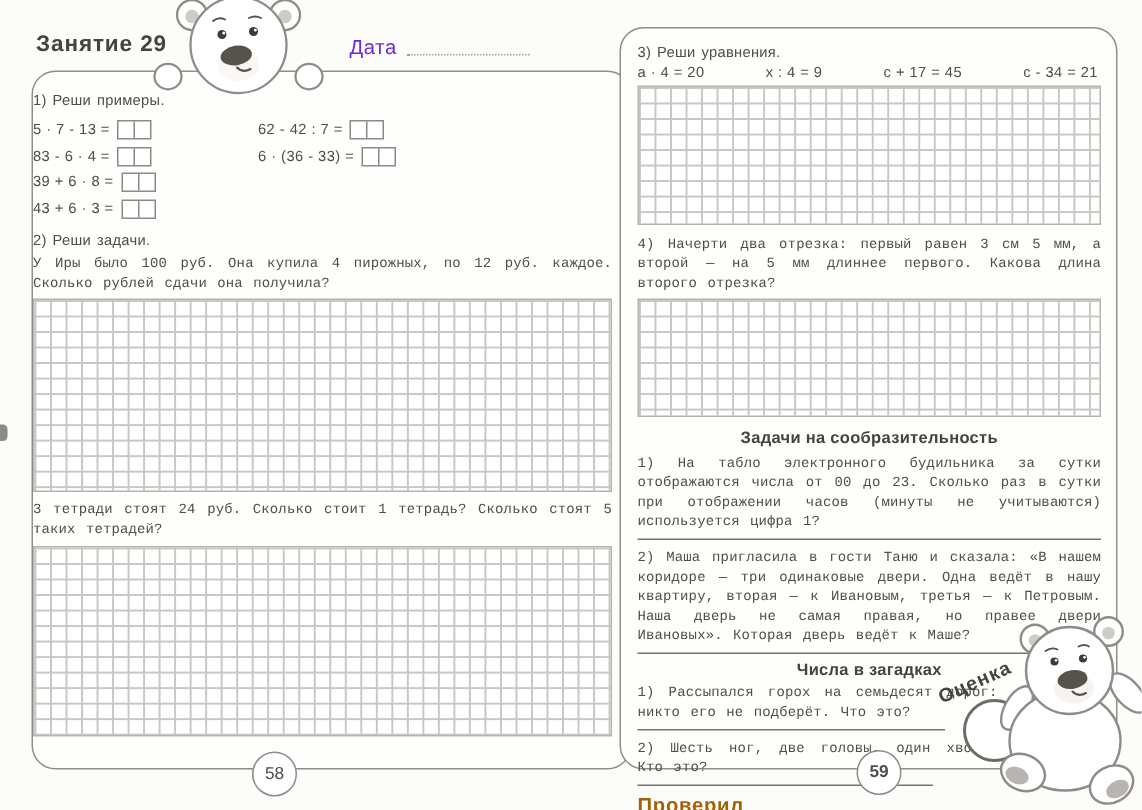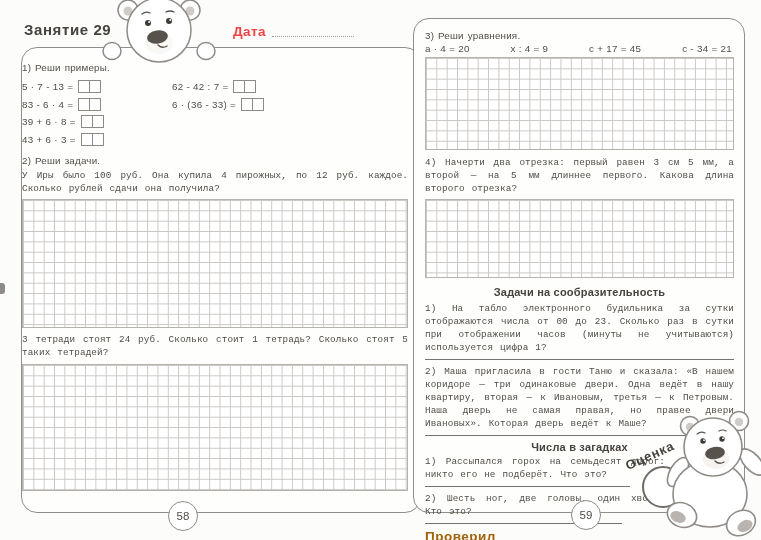--- a/index.html
+++ b/index.html
@@ -14,21 +14,21 @@
     border-radius:16px;box-sizing:border-box;z-index:1;
   }
   .left-page{left:21px;top:47px;width:400px;height:466px;padding:14px 12px 0 0;}
   .right-page{left:413px;top:18px;width:332px;height:495px;padding:11px 10px 0 11px;}
 
   .hdr-title{
     position:absolute;left:24px;top:21px;z-index:2;
     font-size:15px;font-weight:bold;letter-spacing:.6px;color:#46423d;
   }
   .date-row{position:absolute;left:233px;top:24px;z-index:2;display:flex;align-items:flex-end;}
-  .date-row .lbl{font-size:13.5px;font-weight:bold;letter-spacing:.4px;color:#ef4444;}
+  .date-row .lbl{font-size:13.5px;font-weight:normal;letter-spacing:.4px;color:#6d28d9;}
   .dotline{display:inline-block;border-bottom:1.6px dotted #a19d98;height:12px;}
   .date-row .dotline{width:82px;margin-left:6px;margin-bottom:2px;}
 
   .ex-title{font-size:9.8px;letter-spacing:.2px;word-spacing:1px;margin:0 0 5px 0;}
   .para{
     font-size:9.3px;line-height:13px;letter-spacing:.1px;word-spacing:1.2px;
     text-align:justify;text-align-last:left;margin:0;font-family:Liberation Mono, monospace;
   }
   .probs{
     display:grid;grid-template-columns:150px 1fr;
@@ -63,21 +63,21 @@
   .checked-row .lbl{font-size:13.5px;font-weight:bold;letter-spacing:.5px;color:#a16207;}
   .checked-row .dotline{width:142px;margin-left:6px;margin-bottom:2px;}
 
   .pagenum{
     position:absolute;width:28px;height:28px;border-radius:50%;
     border:1.3px solid #8f8b87;background:#fff;z-index:4;
     display:flex;align-items:center;justify-content:center;
     font-size:11.5px;color:#514d47;text-align:center;
   }
   .pn58{left:168px;top:501px;}
-  .pn59{left:571px;top:500px;}
+  .pn59{left:571px;top:500px;font-weight:bold;}
 
   .grade{position:absolute;left:624px;top:446px;z-index:2;}
   .grade .word{
     display:inline-block;transform:rotate(-24deg);
     font-size:13px;font-weight:bold;letter-spacing:.8px;color:#46423d;
   }
   .grade .circle{
     width:38px;height:38px;border-radius:50%;border:2px solid #6e6a65;
     background:#fff;margin:2px 0 0 18px;
   }

